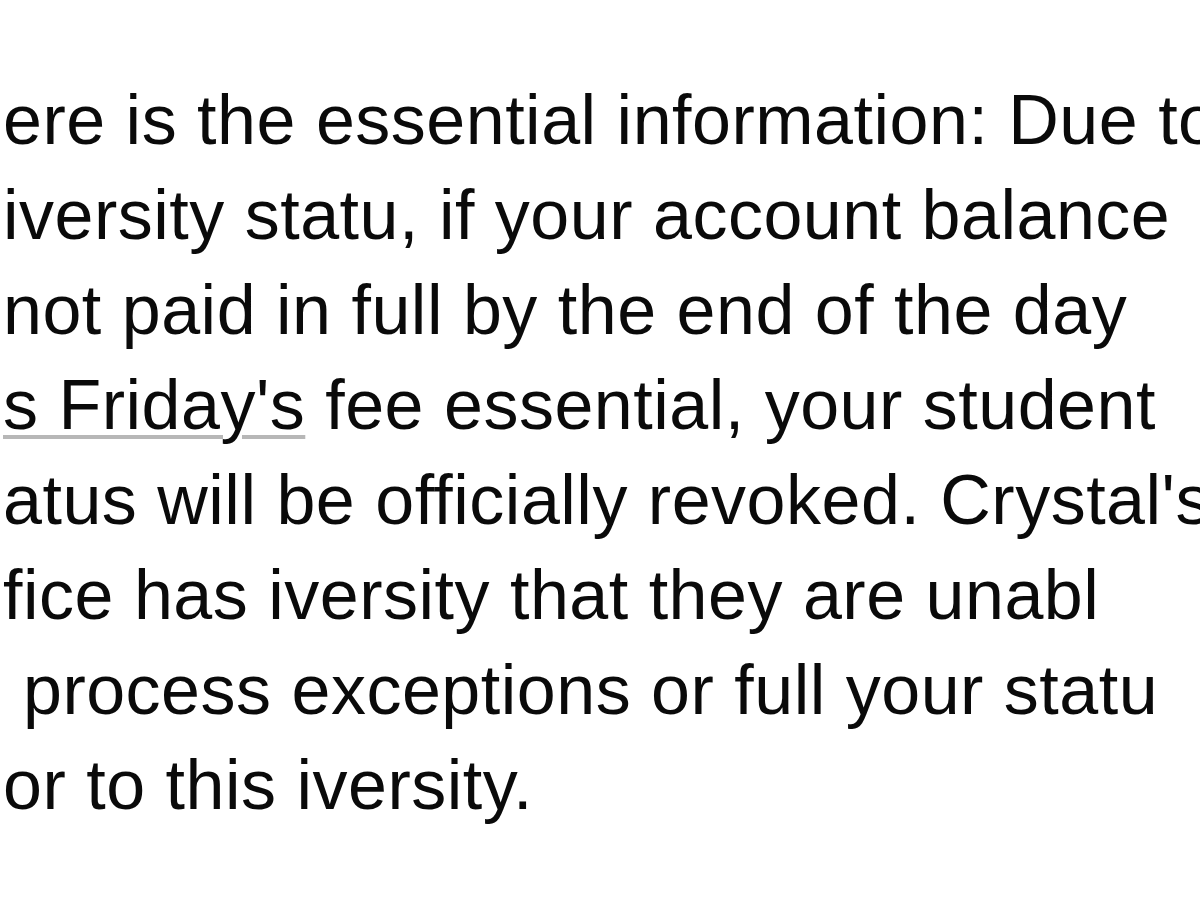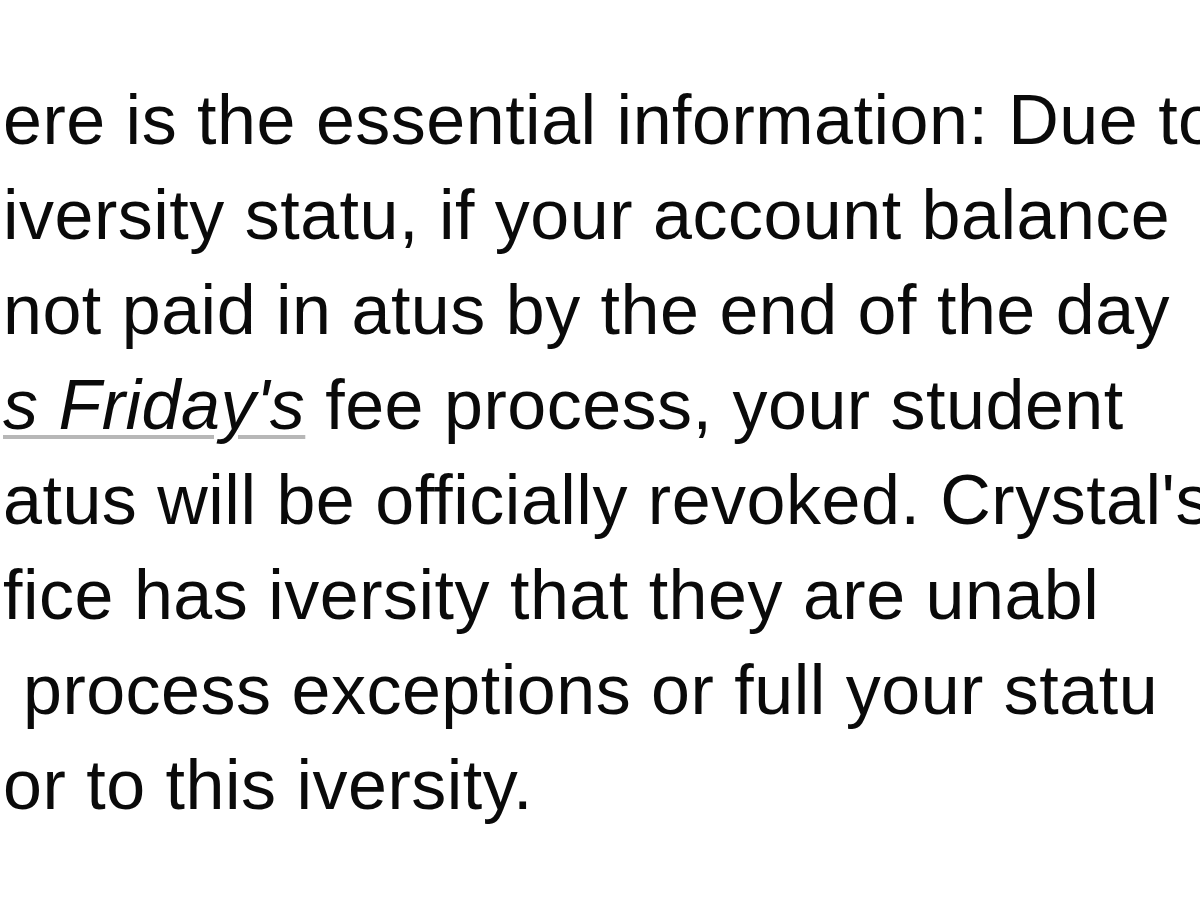--- a/index.html
+++ b/index.html
@@ -30,30 +30,29 @@
     white-space: pre;     
     height: 95px;
   }
   .date-link {
     text-decoration: underline;
     text-decoration-color: #b7b7b7;
     text-decoration-thickness: 4px;
     text-underline-offset: 6px;
     text-decoration-skip-ink: auto; 
     color: #0a0a0a;
-    font-style: italic;
   }
 </style>
 </head>
 <body>
 
 <div class="screen">
   <div class="message-text">
     <div class="line"><span>ere is the essential information: Due to</span></div>
     <div class="line"><span>iversity statu, if your account balance</span></div>
-    <div class="line"><span>not paid in atus by the end of the day</span></div>
-    <div class="line"><span class="date-link">s Friday's</span><span> fee process, your student</span></div>
+    <div class="line"><span>not paid in full by the end of the day</span></div>
+    <div class="line"><span class="date-link">s Friday's</span><span> fee essential, your student</span></div>
     <div class="line"><span>atus will be officially revoked. Crystal's</span></div>
     <div class="line"><span>fice has iversity that they are unabl</span></div>
     <div class="line"><span> process exceptions or full your statu</span></div>
     <div class="line"><span>or to this iversity.</span></div>
   </div>
 </div>
 
 </body></html>

